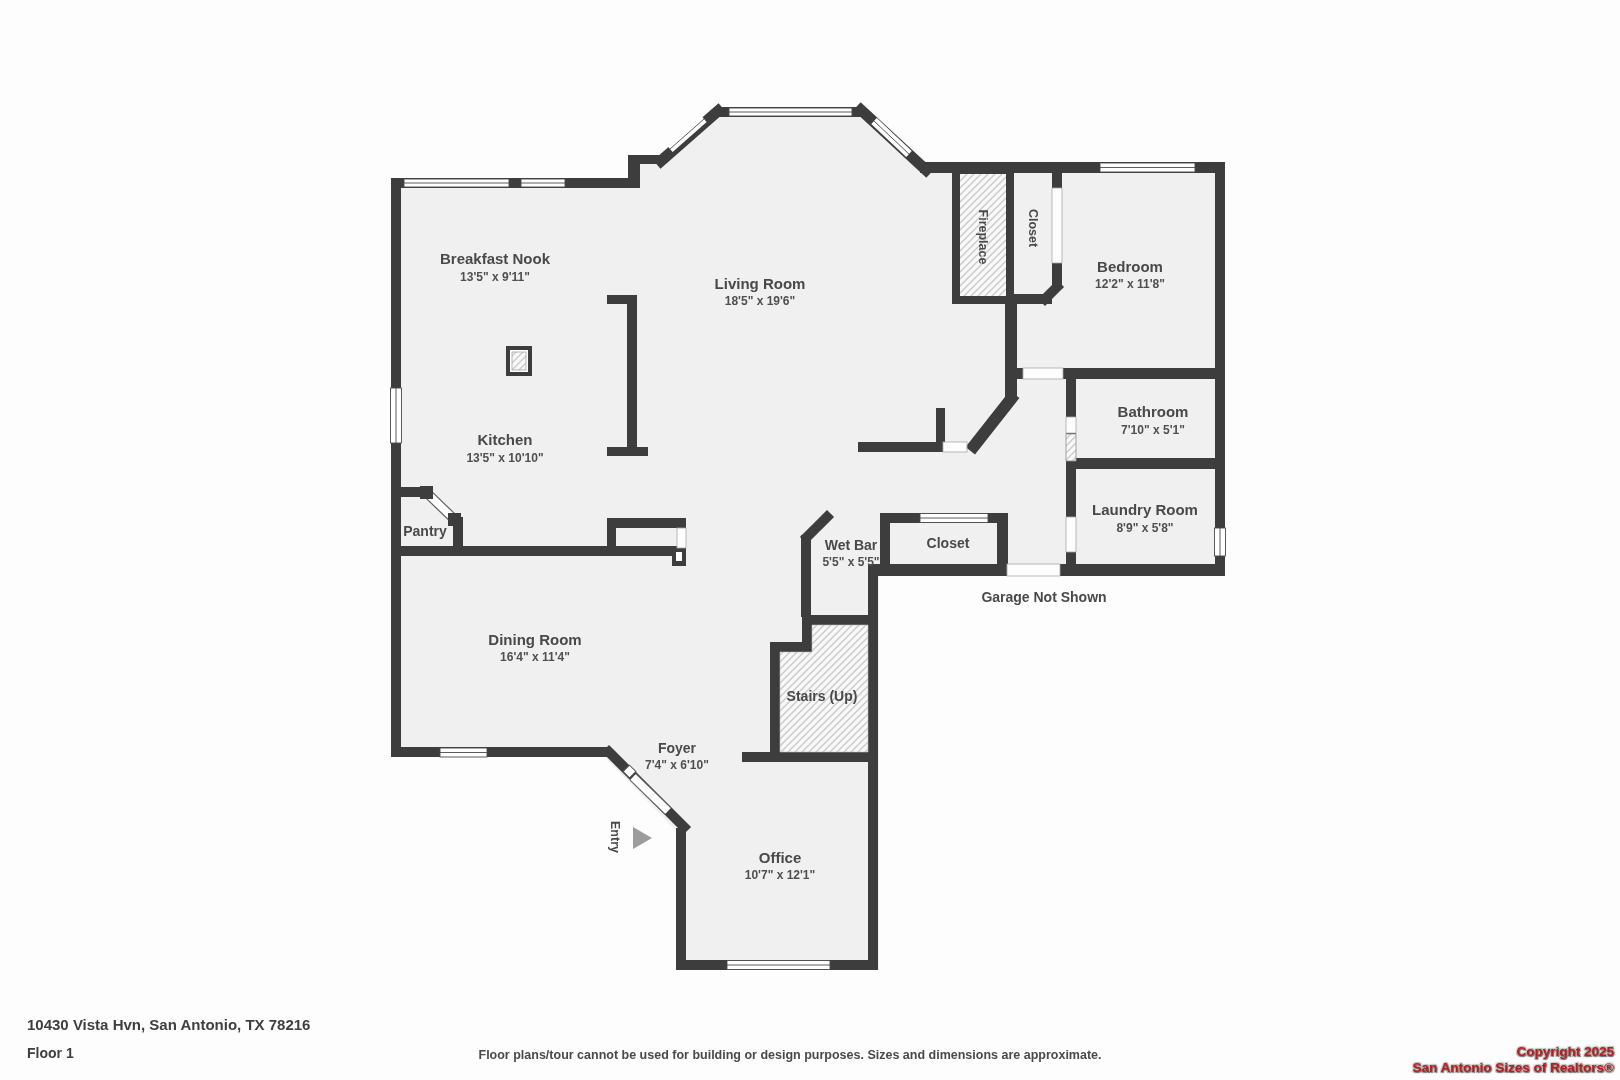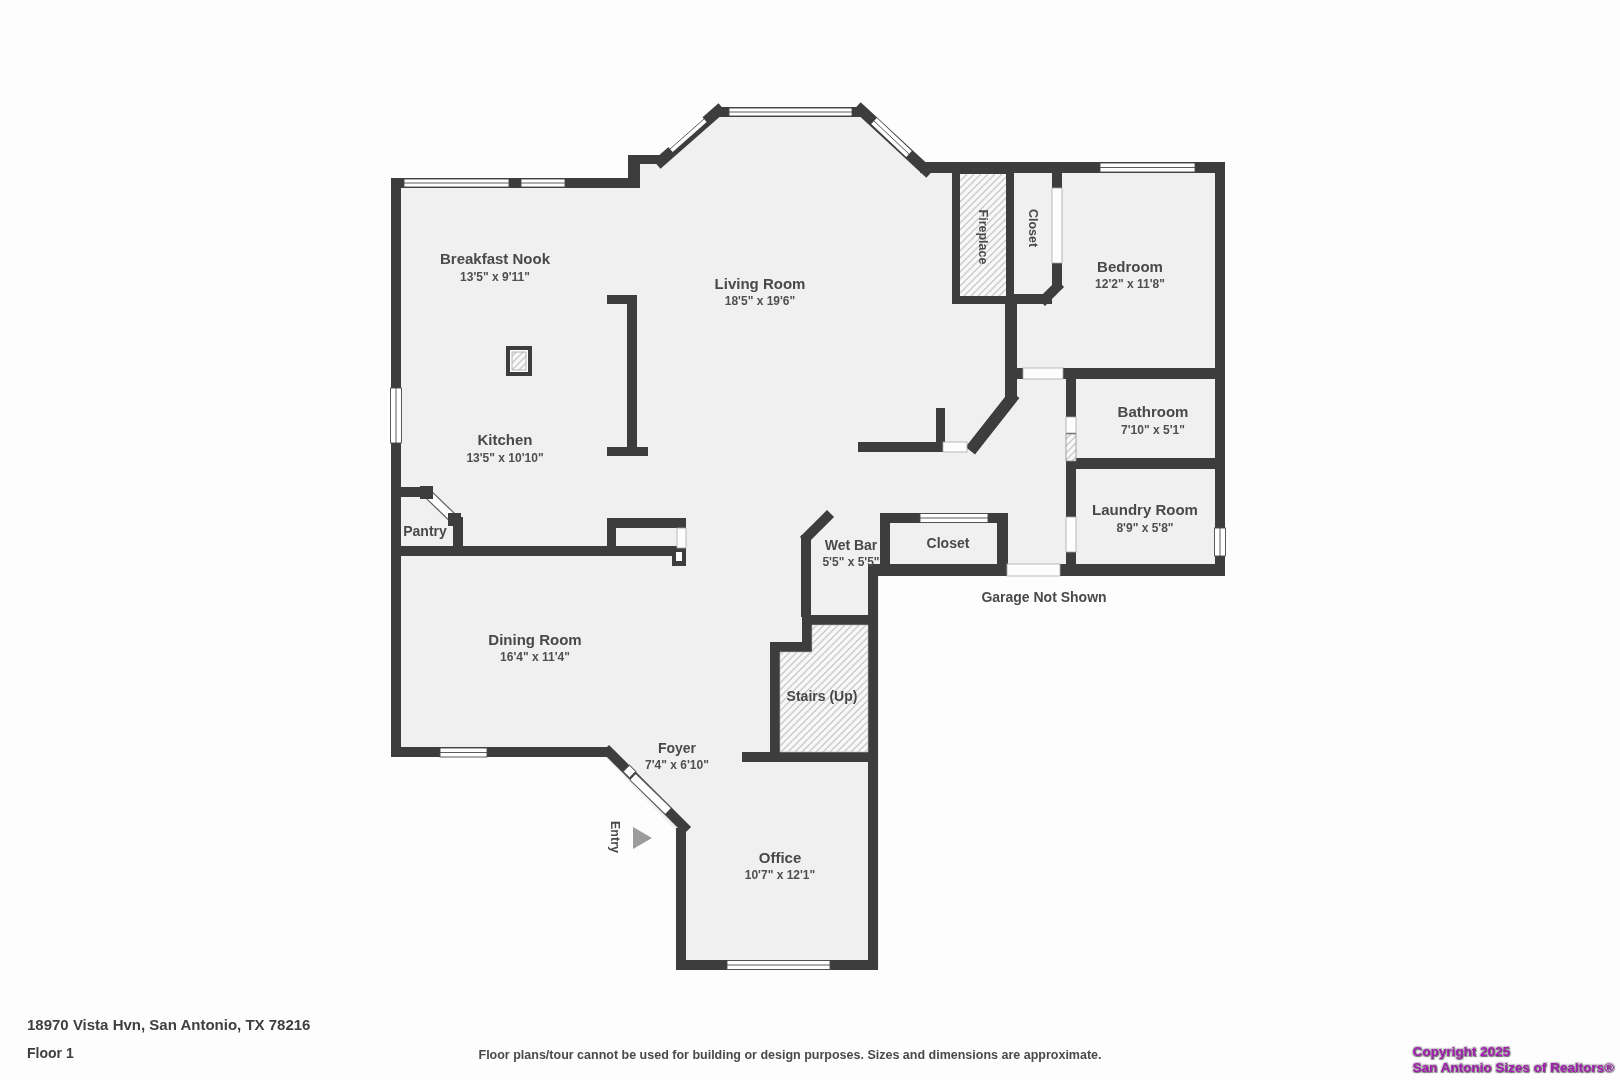--- a/index.html
+++ b/index.html
@@ -11,22 +11,22 @@
   svg{position:absolute;left:0;top:0;}
   .room-name{font-size:15px;font-weight:bold;fill:#494949;}
   .room-dims{font-size:12px;font-weight:bold;fill:#4f4f4f;}
   .small-name{font-size:14px;font-weight:bold;fill:#494949;}
   .v-name{font-size:12.5px;font-weight:bold;fill:#4a4a4a;}
   text{text-anchor:middle;}
   .footer-address{position:absolute;left:27px;top:1016px;font-size:15px;font-weight:bold;color:#3f3f3f;}
   .footer-floor{position:absolute;left:27px;top:1045px;font-size:14px;font-weight:bold;color:#3f3f3f;text-align:center;}
   .footer-disclaimer{position:absolute;left:790px;top:1048px;transform:translateX(-50%);
     font-size:12.5px;font-weight:bold;color:#4a4a4a;white-space:nowrap;}
-  .footer-copyright{position:absolute;right:6px;top:1044px;text-align:left;
-    font-size:13.5px;font-weight:bold;line-height:16px;color:#a21caf;white-space:nowrap;
+  .footer-copyright{position:absolute;right:6px;top:1044px;text-align:right;
+    font-size:13.5px;font-weight:bold;line-height:16px;color:#b91c1c;white-space:nowrap;
     text-shadow:1px 1px 1px #6f6f6f,-1px -1px 1px #cfcfcf,1px -1px 1px #a8a8a8,-1px 1px 1px #a8a8a8;}
 </style>
 </head>
 <body>
 
 <svg viewBox="0 0 1620 1080" width="1620" height="1080">
   <defs>
     <pattern id="hatch" width="7" height="7" patternUnits="userSpaceOnUse">
       <rect width="7" height="7" fill="#f8f8f8"></rect>
       <path d="M-1,8 L8,-1 M-1,1 L1,-1 M6,8 L8,6" stroke="#c9c9c9" stroke-width="1.3" fill="none"></path>
@@ -199,19 +199,19 @@
     <text class="room-name" x="535" y="645">Dining Room</text>
     <text class="room-dims" x="535" y="661">16'4" x 11'4"</text>
     <text class="small-name" x="677" y="753">Foyer</text>
     <text class="room-dims" x="677" y="769">7'4" x 6'10"</text>
     <text class="v-name" x="615" y="837" transform="rotate(90 615 837)" dominant-baseline="central">Entry</text>
     <text class="room-name" x="780" y="863">Office</text>
     <text class="room-dims" x="780" y="879">10'7" x 12'1"</text>
   </g>
 </svg>
 
-<div class="footer-address">18970 Vista Hvn, San Antonio, TX 78216</div>
+<div class="footer-address">10430 Vista Hvn, San Antonio, TX 78216</div>
 <div class="footer-floor">Floor 1</div>
 <div class="footer-disclaimer">Floor plans/tour cannot be used for building or design purposes. Sizes and dimensions are approximate.</div>
 <div class="footer-copyright">
   <div>Copyright 2025</div>
   <div>San Antonio Sizes of Realtors®</div>
 </div>
 
 </body></html>

